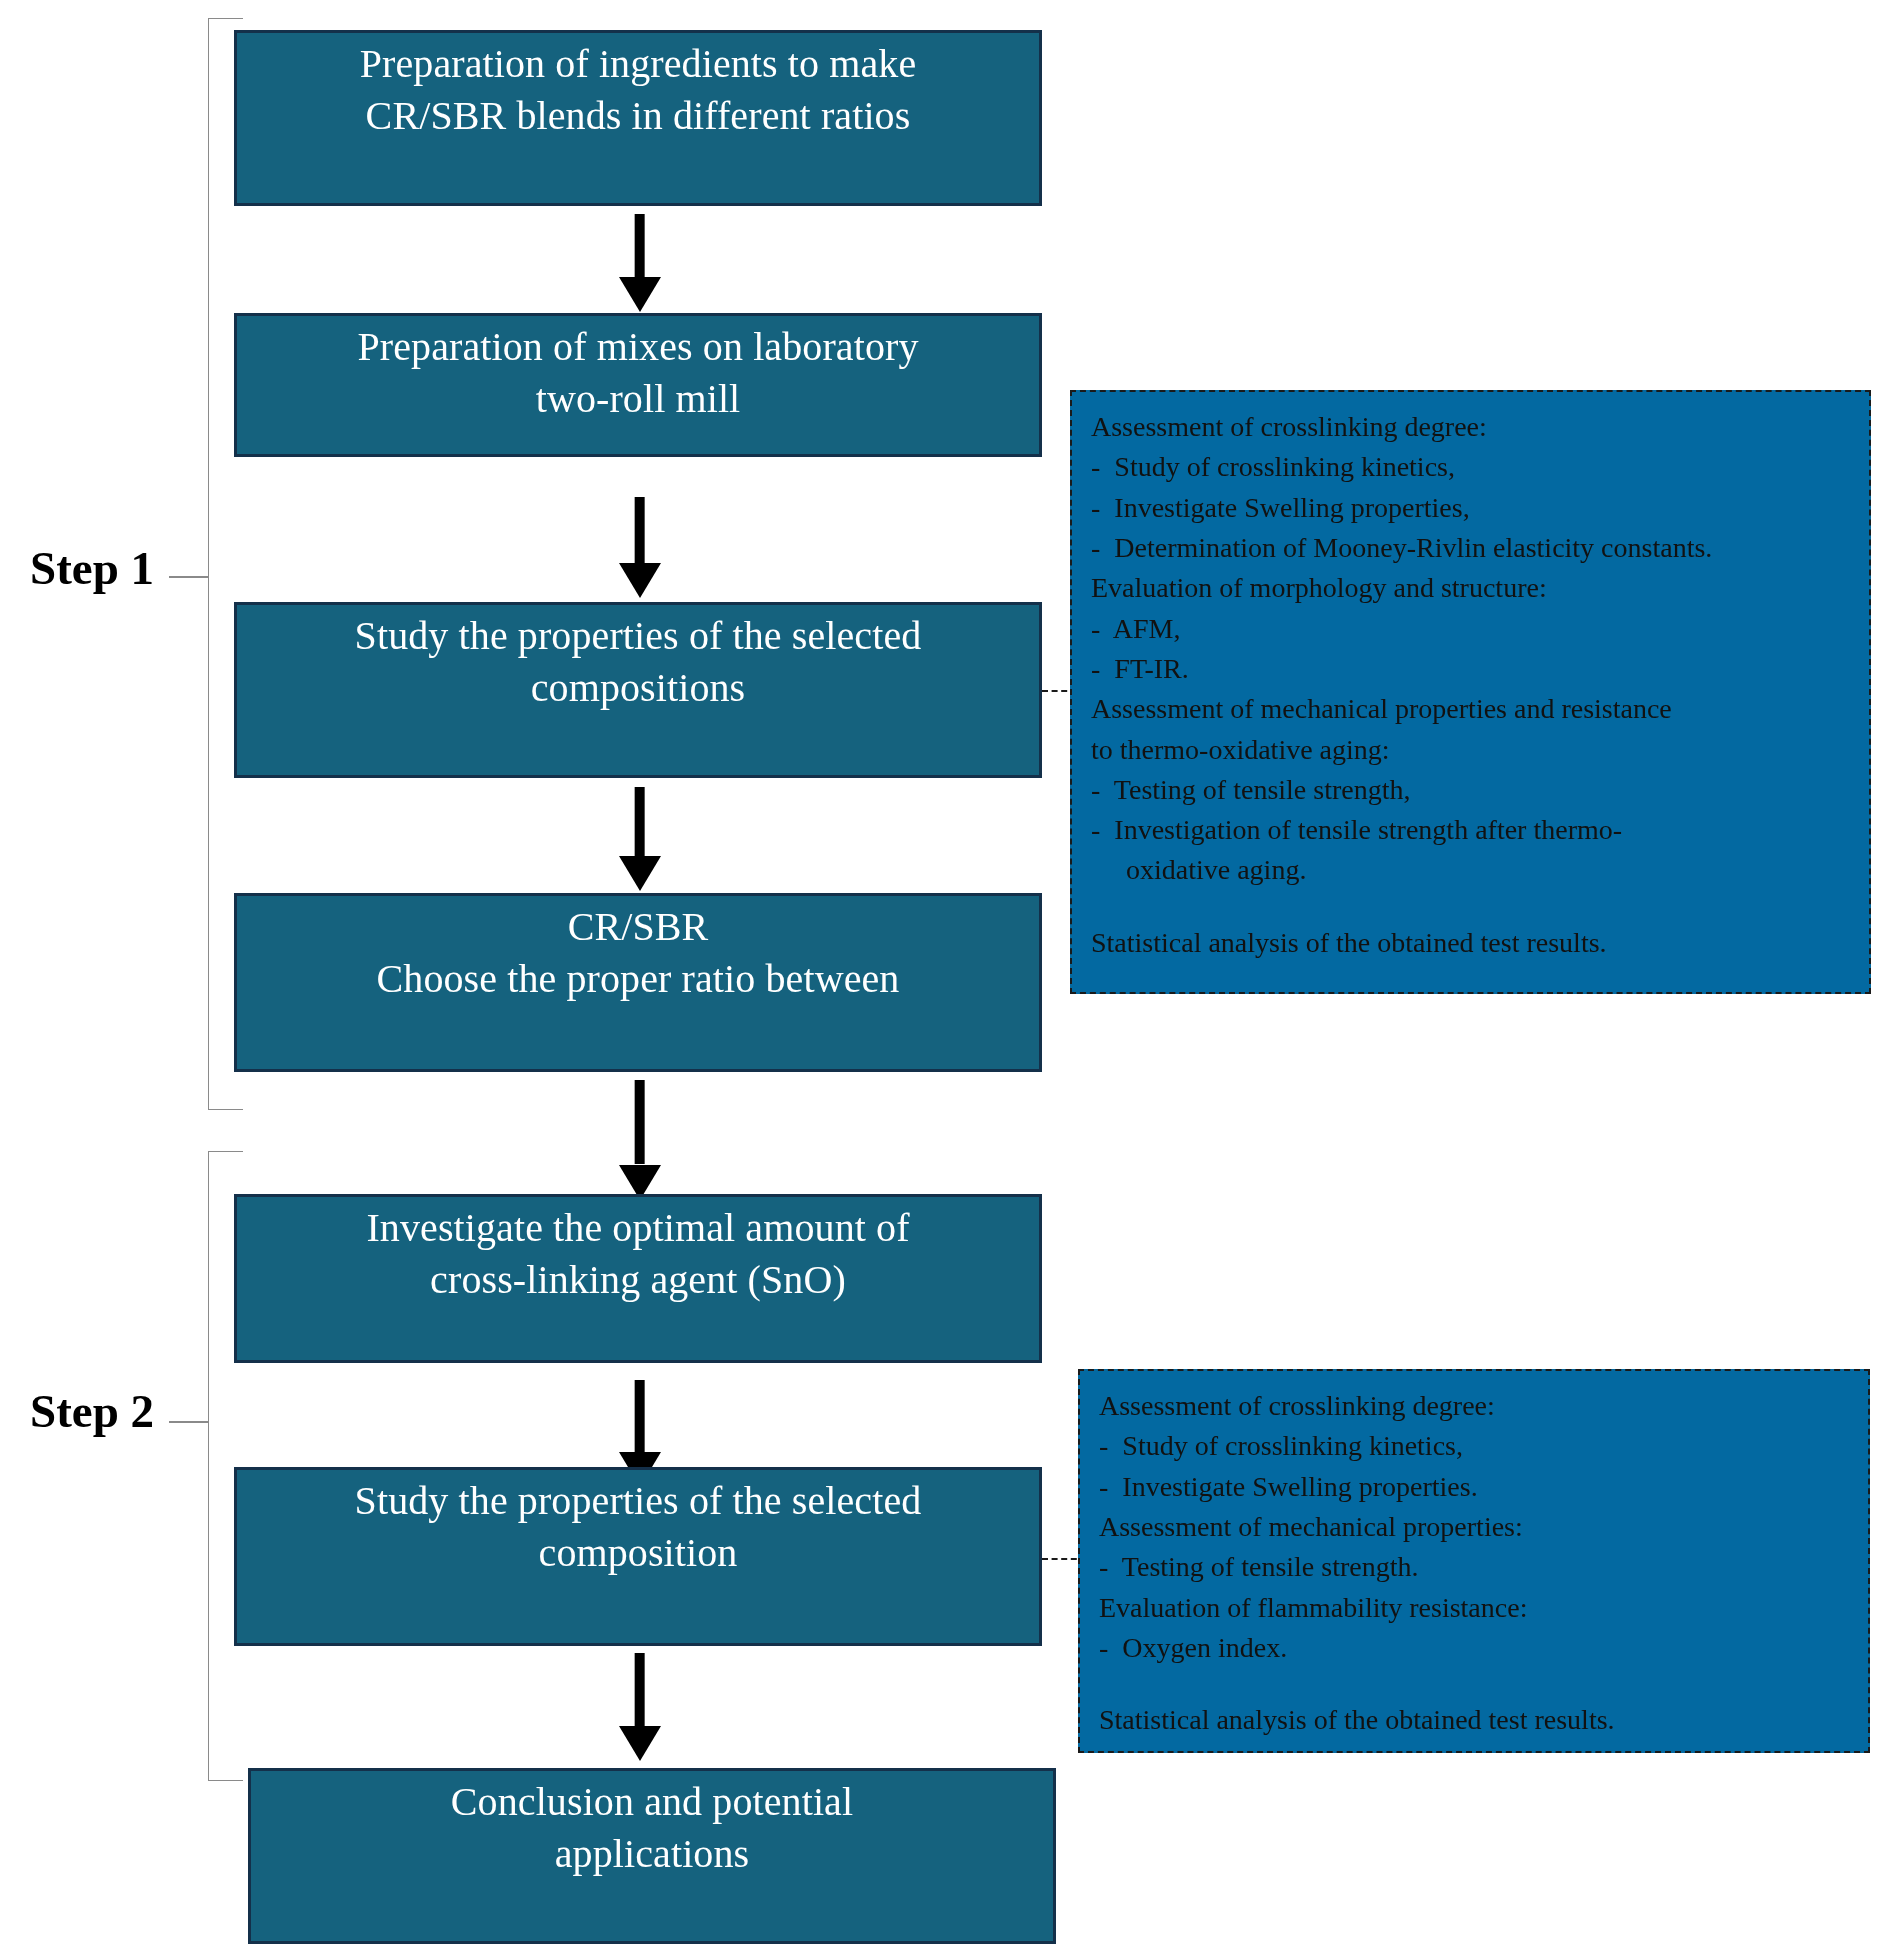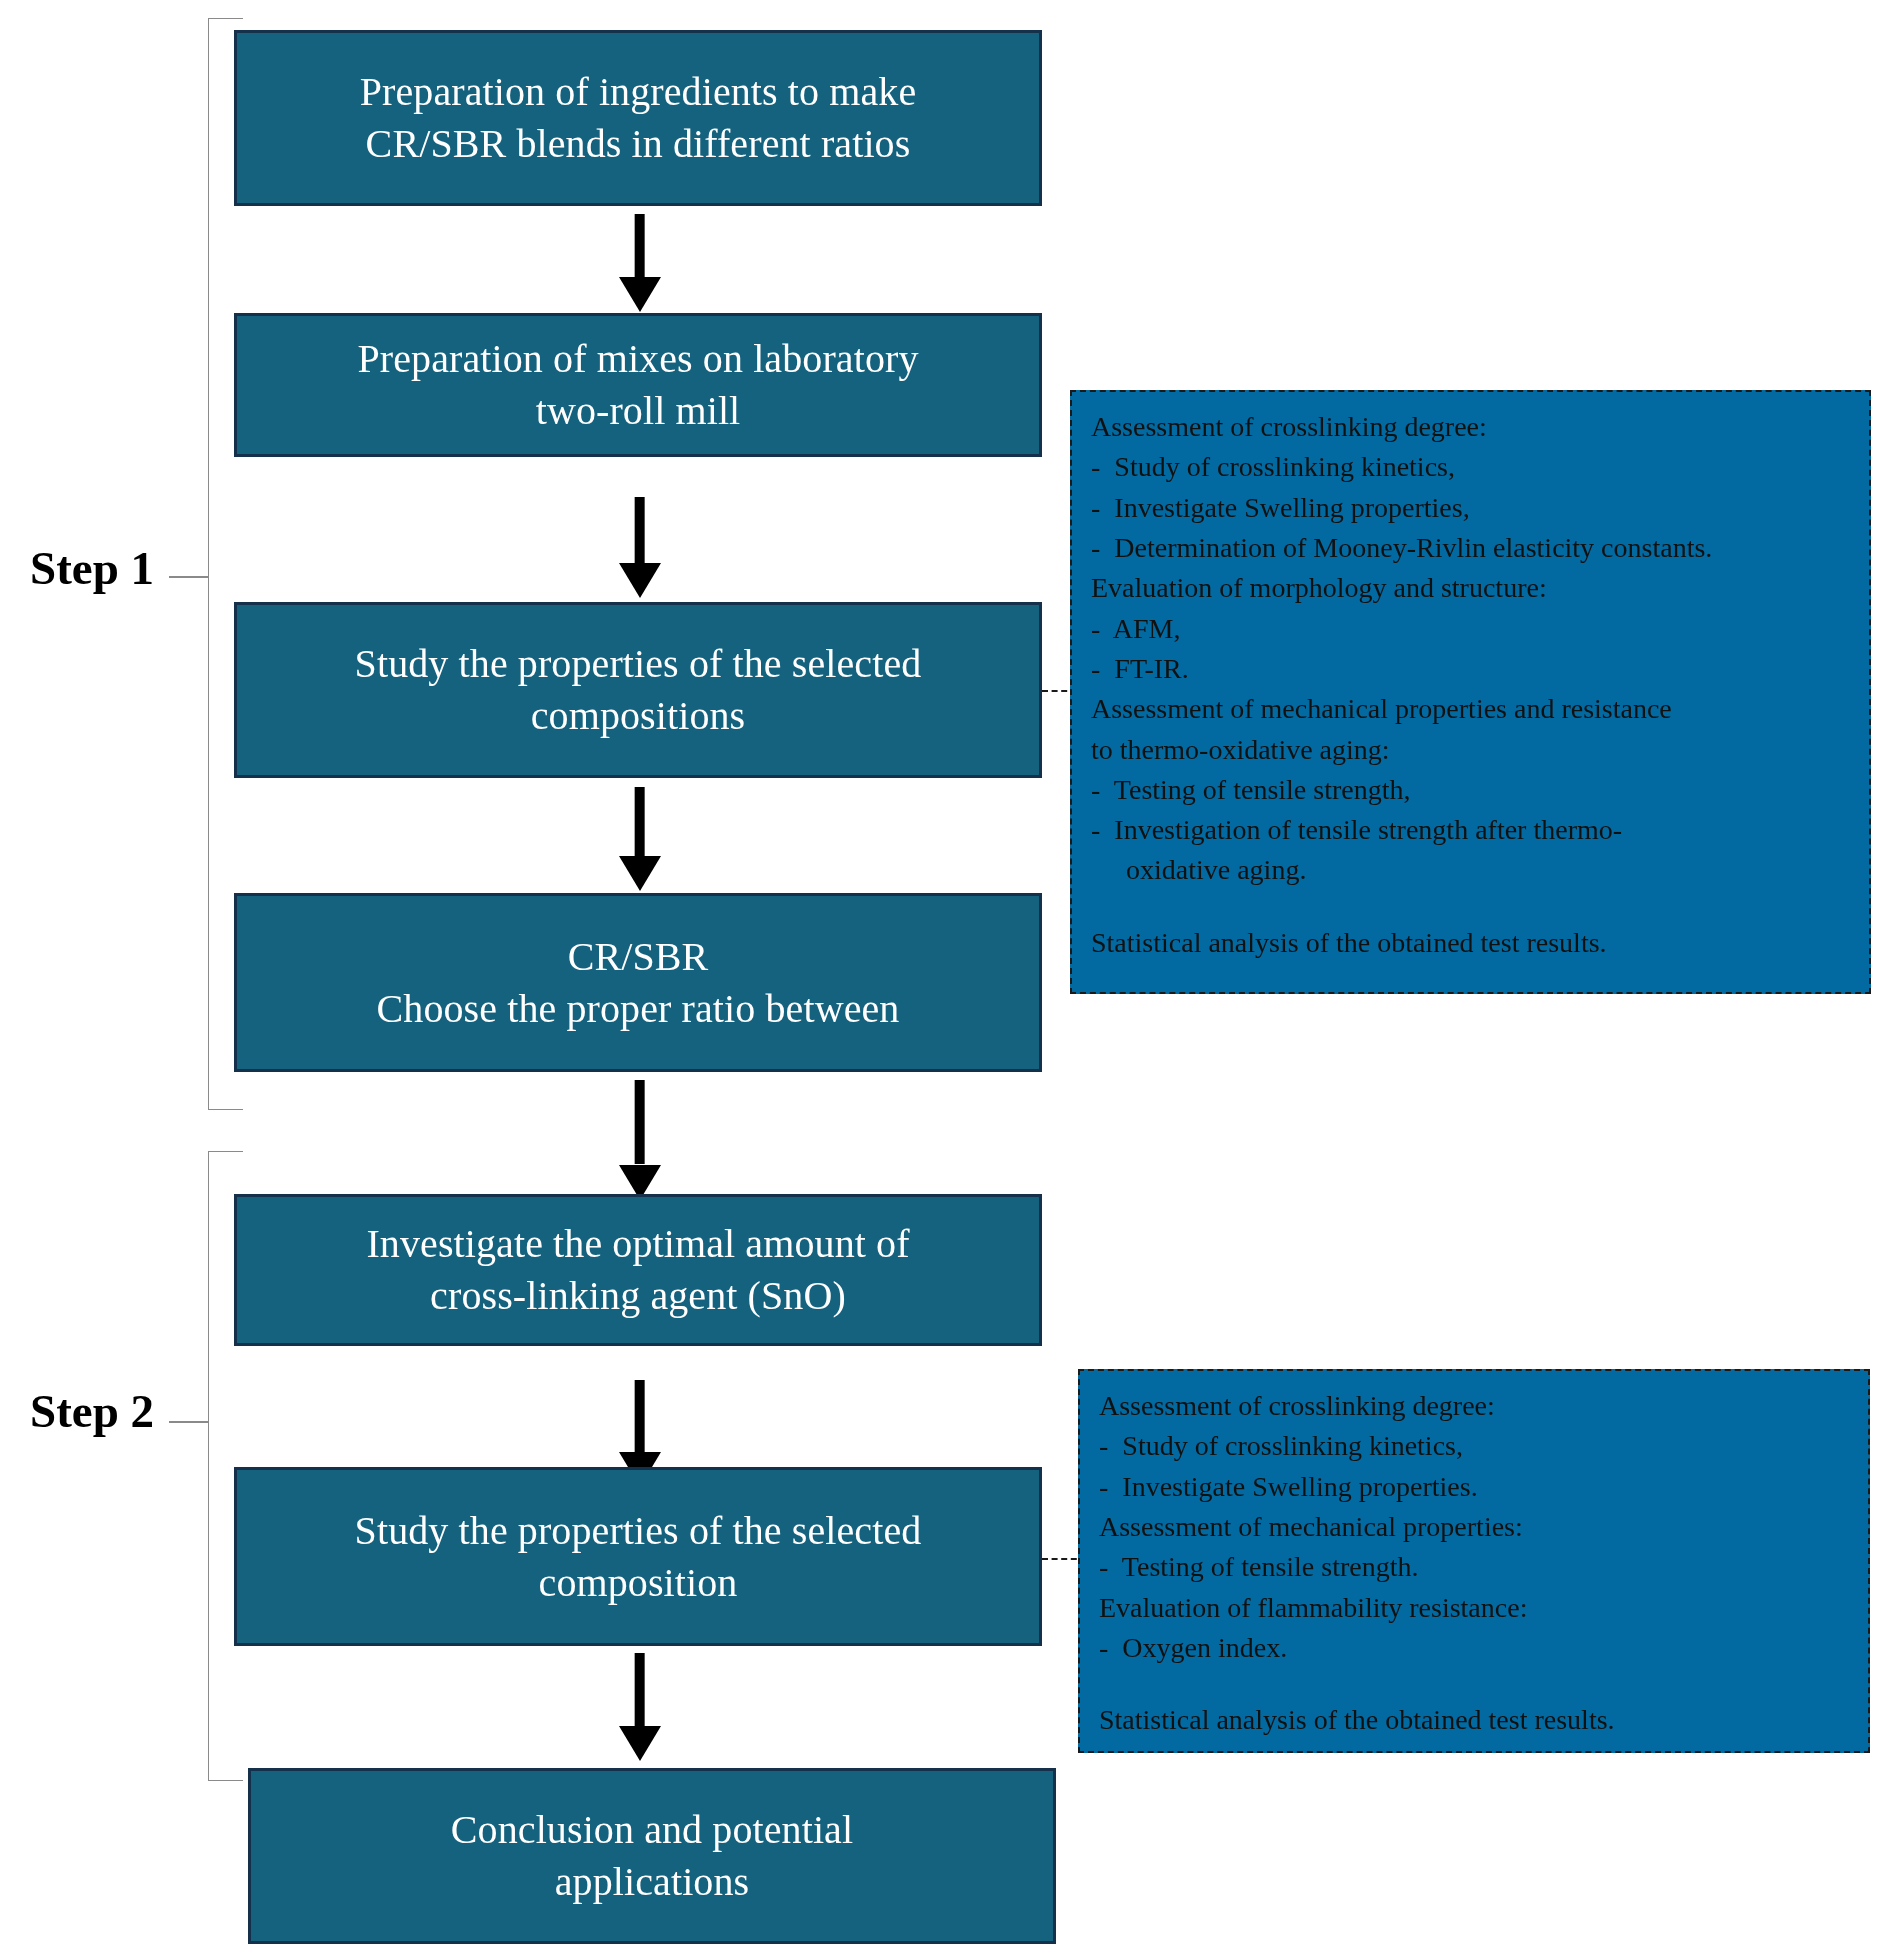--- a/index.html
+++ b/index.html
@@ -9,21 +9,21 @@
   .canvas{position:absolute;left:0;top:0;width:1889px;height:1955px;}
 
   
   .pbox{
     position:absolute;
     background:#15627e;
     border:3.1px solid #14304a;
     box-sizing:border-box;
     color:#ffffff;
     display:flex;
-    align-items:center;
+    align-items:flex-start;
     justify-content:center;
     text-align:center;
     line-height:1.30;
     font-size:40px;
     padding:5px 25px;
     letter-spacing:0.1px;
   }
   .pbox span{display:block;}
 
   
@@ -137,21 +137,21 @@
       <span>CR/SBR</span>
       <span>Choose the proper ratio between</span>
     </div>
   </div>
 
   <div class="arrow" style="left:611px; top:1080px; width:57px; height:120px;">
     <div class="shaft" style="height:84px;"></div>
     <div class="head"></div>
   </div>
 
-  <div class="pbox" style="left:234px; top:1194px; width:808px; height:152px;">
+  <div class="pbox" style="left:234px; top:1194px; width:808px; height:169px;">
     <div>
       <span>Investigate the optimal amount of</span>
       <span>cross-linking agent (SnO)</span>
     </div>
   </div>
 
   <div class="arrow" style="left:611px; top:1380px; width:57px; height:107px;">
     <div class="shaft" style="height:72px;"></div>
     <div class="head"></div>
   </div>

